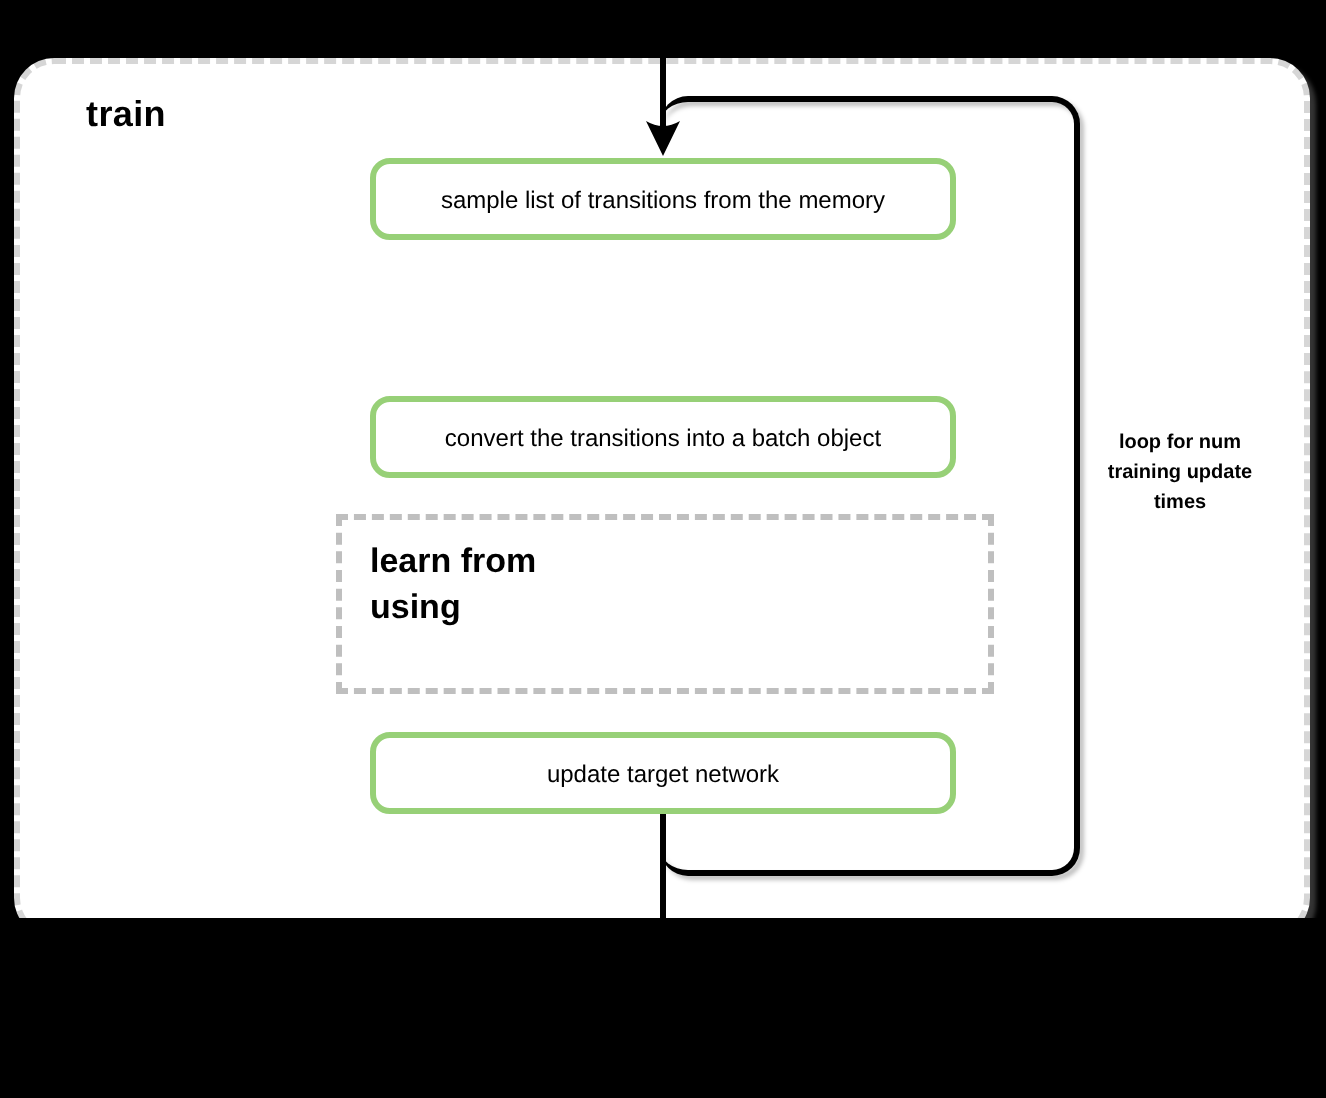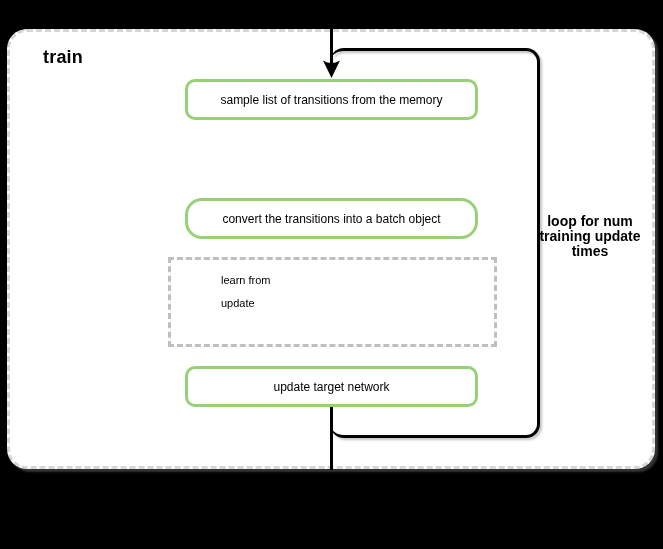--- a/index.html
+++ b/index.html
@@ -12,21 +12,21 @@
     --text:#000000;
   }
   html,body{margin:0;padding:0;}
   body{
     width:663px;height:549px;
     background:var(--background);
     font-family:"Liberation Sans", sans-serif;
     color:var(--text);
   }
   .canvas{
-    position:relative;width:663px;height:549px;overflow:hidden;
+    position:relative;width:663px;height:459px;overflow:hidden;
   }
   .frame{
     position:absolute;left:7px;top:29px;width:648px;height:440px;
     box-sizing:border-box;
     background:var(--surface);
     border:3px dashed var(--container-border);
     border-radius:20px;
     box-shadow:3px 3px 2px rgba(150,150,150,0.35);
     z-index:1;
   }
@@ -39,51 +39,51 @@
     box-sizing:border-box;
     border:3px solid var(--line);
     border-left:none;
     border-radius:14px;
     background:transparent;
     filter:drop-shadow(2px 2px 1px rgba(0,0,0,0.25));
     z-index:2;
   }
   .loop-label{
     position:absolute;left:538px;top:214px;width:104px;
-    font-size:14px;font-weight:bold;line-height:15px;
+    font-size:10px;font-weight:bold;line-height:15px;
     text-align:center;
     z-index:6;
   }
   .overlay{
     position:absolute;left:0;top:0;z-index:3;pointer-events:none;
   }
   .step{
     position:absolute;left:185px;width:293px;height:41px;
     box-sizing:border-box;
     background:var(--surface);
     border:3px solid var(--step-border);
     border-radius:10px;
     display:flex;align-items:center;justify-content:center;
     font-size:12px;white-space:nowrap;
     z-index:5;
   }
   .step.s1{top:79px;text-align:right;}
   .step.s2{top:137px;}
-  .step.s3{top:198px;border-radius:17px;}
+  .step.s3{top:198px;}
   .step.s4{top:366px;}
   .subprocess{
     position:absolute;left:168px;top:257px;width:329px;height:90px;
     box-sizing:border-box;
     background:var(--surface);
     border:3px dashed var(--subprocess-border);
     z-index:4;
     padding:9px 0 0 14px;
   }
   .subprocess-line{
-    font-size:11px;font-weight:normal;line-height:23px;margin-left:36px;
+    font-size:17px;font-weight:bold;line-height:23px;
   }
 </style>
 </head>
 <body>
 
 <div class="canvas">
 
   <div class="frame">
     <div class="frame-title">train</div>
   </div>
@@ -96,21 +96,21 @@
     <line x1="331.5" y1="405" x2="331.5" y2="470" stroke="#000000" stroke-width="3"></line>
   </svg>
 
   <div class="step s1">sample list of transitions from the memory</div>
 
 
   <div class="step s3">convert the transitions into a batch object</div>
 
   <div class="subprocess">
     <div class="subprocess-line">learn from</div>
-    <div class="subprocess-line">update</div>
+    <div class="subprocess-line">using</div>
   </div>
 
   <div class="step s4">update target network</div>
 
   <div class="loop-label">
     <div>loop for num</div>
     <div>training update</div>
     <div>times</div>
   </div>
 

